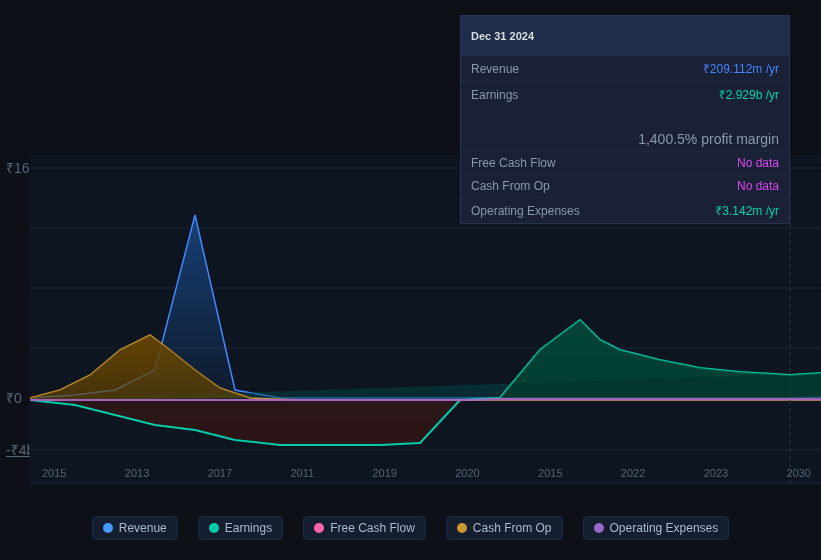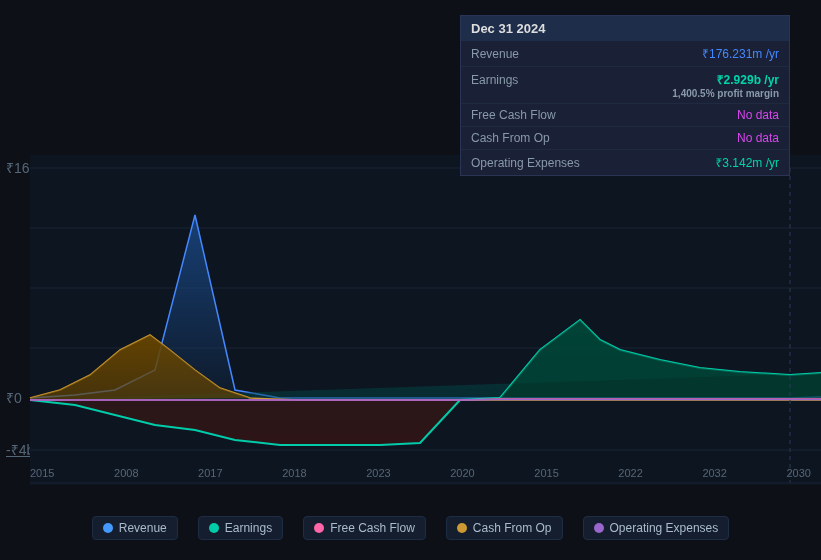--- a/index.html
+++ b/index.html
@@ -26,24 +26,24 @@
       left: 460px;
       background: #1a2035;
       border: 1px solid #2a3555;
       width: 330px;
       z-index: 10;
       font-size: 12px;
     }
 
     .tooltip-header {
       background: #1e2d4a;
-      padding: 5px 10px;
+      padding: 14px 10px;
       font-weight: bold;
       color: #ddd;
-      font-size: 13px;
+      font-size: 11px;
     }
 
     .tooltip-row {
       display: flex;
       justify-content: space-between;
       padding: 4px 10px;
       border-bottom: 1px solid #1e2a40;
       align-items: baseline;
     }
 
@@ -62,21 +62,22 @@
       font-size: 12px;
       text-align: right;
     }
 
     .tooltip-value.cyan { color: #00d4aa; }
     .tooltip-value.blue { color: #4488ff; }
     .tooltip-value.nodata { color: #d946ef; }
 
     .profit-margin {
       color: #8899aa;
-      font-size: 10px;
+      font-size: 14px;
+      margin-top: 28px;
     }
 
     
     .y-label {
       position: absolute;
       left: 6px;
       font-size: 14px;
       color: #556677;
     }
 
@@ -137,25 +138,25 @@
   </style>
 </head>
 <body>
 
 <div class="chart-container">
 
   <div class="tooltip-box">
     <div class="tooltip-header">Dec 31 2024</div>
     <div class="tooltip-row">
       <span class="tooltip-label">Revenue</span>
-      <span class="tooltip-value blue">₹176.231m /yr</span>
+      <span class="tooltip-value blue">₹209.112m /yr</span>
     </div>
     <div class="tooltip-row">
       <span class="tooltip-label">Earnings</span>
-      <div style="text-align:right;font-weight:bold;">
+      <div style="text-align:right;">
         <div class="tooltip-value cyan">₹2.929b /yr</div>
         <div class="profit-margin">1,400.5% profit margin</div>
       </div>
     </div>
     <div class="tooltip-row">
       <span class="tooltip-label">Free Cash Flow</span>
       <span class="tooltip-value nodata">No data</span>
     </div>
     <div class="tooltip-row">
       <span class="tooltip-label">Cash From Op</span>
@@ -220,30 +221,30 @@
 
     <path d="M30,400 L460,400 L500,399 L540,399 L580,399 L620,399 L660,399 L700,399 L740,399 L790,399 L821,399" fill="none" stroke="#ff66aa" stroke-width="1.5"></path>
 
     <path d="M30,400 L460,400 L500,399.5 L540,399.5 L580,399.5 L620,399.5 L660,399.5 L700,399.5 L740,399.5 L790,399.5 L821,399.5" fill="none" stroke="#9966cc" stroke-width="1.5"></path>
 
     <line x1="790" y1="168" x2="790" y2="483" stroke="#2a3a55" stroke-width="1" stroke-dasharray="4,4"></line>
 
     <line x1="30" y1="483" x2="821" y2="483" stroke="#1a2535" stroke-width="1"></line>
   </svg>
 
-  <div style="position:absolute; bottom:77px; left:20px; right:0; display:flex; justify-content:space-between; padding:4px 10px;">
+  <div style="position:absolute; bottom:77px; left:32px; right:0; display:flex; justify-content:space-between; padding:4px 10px;">
     <span class="x-label">2015</span>
-    <span class="x-label">2008</span>
+    <span class="x-label">2013</span>
     <span class="x-label">2017</span>
-    <span class="x-label">2018</span>
-    <span class="x-label">2023</span>
+    <span class="x-label">2011</span>
+    <span class="x-label">2019</span>
     <span class="x-label">2020</span>
     <span class="x-label">2015</span>
     <span class="x-label">2022</span>
-    <span class="x-label">2032</span>
+    <span class="x-label">2023</span>
     <span class="x-label">2030</span>
   </div>
 
   <div class="legend">
     <div class="legend-item">
       <div class="legend-dot" style="background:#4499ff;"></div>
       <span>Revenue</span>
     </div>
     <div class="legend-item">
       <div class="legend-dot" style="background:#00ccaa;"></div>

